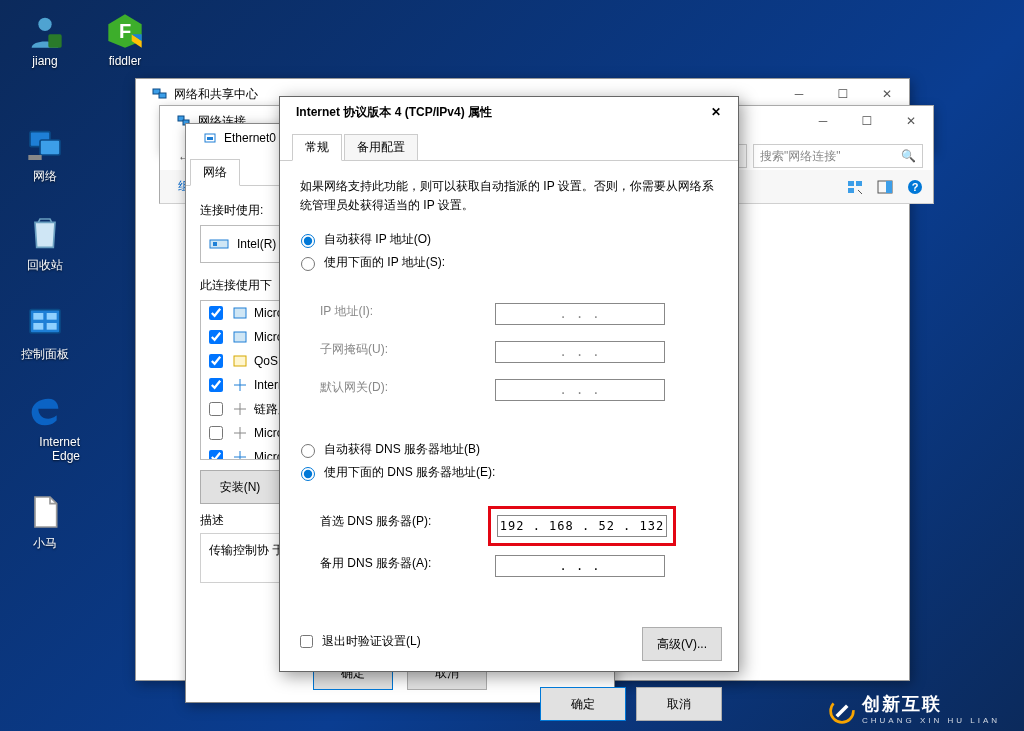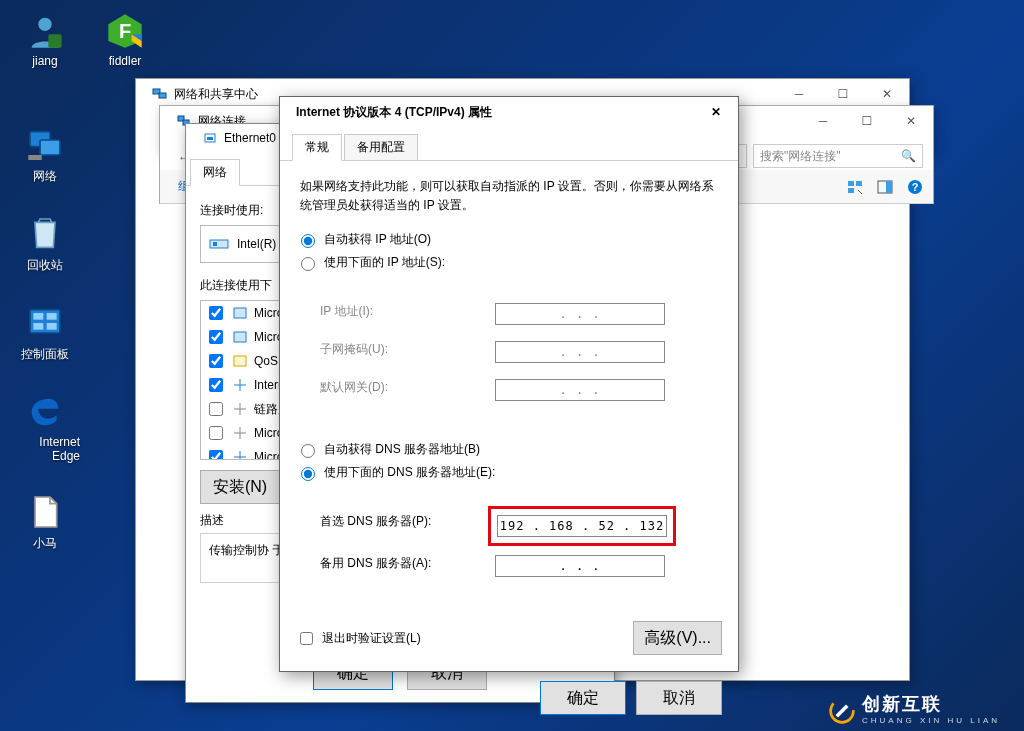--- a/index.html
+++ b/index.html
@@ -46,21 +46,21 @@
 .adapter .aicon { width:24px; height:24px; }
 .itemlist { border:1px solid #bbb; margin-top:6px; height:160px; overflow:hidden; background:#fff; position:relative; }
 .irow { display:flex; align-items:center; gap:6px; padding:2px 4px; font-size:12px; }
 .irow input[type=checkbox] { width:14px; height:14px; }
 .irow .pi { width:16px; height:16px; }
 .scrollb { position:absolute; right:0; top:0; bottom:0; width:16px; background:#f0f0f0; border-left:1px solid #ddd; }
 .sup { position:absolute; left:0; right:0; top:0; height:16px; background:#e3e3e3; display:flex; align-items:center; justify-content:center; font-size:9px; }
 .sdn { position:absolute; left:0; right:0; bottom:0; height:16px; background:#e3e3e3; display:flex; align-items:center; justify-content:center; font-size:9px; }
 .sthumb { position:absolute; left:2px; right:2px; top:18px; height:90px; background:#c9c9c9; }
 .btnrow { display:flex; gap:8px; justify-content:flex-end; margin-top:10px; }
-.btn { min-width:80px; height:24px; border:1px solid #adadad; background:#e1e1e1; display:inline-flex; align-items:center; justify-content:center; padding:16px 10px; font-size:16px; cursor:pointer; }
+.btn { min-width:80px; height:24px; border:1px solid #adadad; background:#e1e1e1; display:inline-flex; align-items:center; justify-content:center; padding:16px 10px; font-size:12px; cursor:pointer; }
 .btn.primary { border-color:#0078d7; }
 .desc { margin-top:8px; }
 .descbox { border:1px solid #d0d0d0; padding:8px; height:50px; background:#fff; margin-top:4px; }
 .dlgbtns { position:absolute; bottom:12px; left:0; right:0; display:flex; justify-content:center; gap:14px; }
 
 
 #w4 { left: 279px; top: 96px; width: 460px; height: 576px; background:#fff; border:1px solid #666; box-shadow:3px 4px 16px rgba(0,0,0,0.4); }
 #w4 .titlebar { height:30px;font-weight:bold; }
 #w4 .tclose { margin-left:auto; width:44px; height:30px; display:flex; align-items:center; justify-content:center; cursor:pointer; }
 #w4 .body { padding: 8px 16px 16px 16px; font-size:12px; }
@@ -69,21 +69,21 @@
 .rline input[type=radio] { width:14px; height:14px; accent-color:#0078d7; }
 .fset { border:1px solid #d0d0d0; padding:10px 12px 14px 12px; margin-bottom:10px; }
 .fset.noborder { border:none; padding-left:24px; }
 .frow { display:flex; margin:16px 0; }
 .frow .flabel { width:175px; color:#000; }
 .frow .flabel.disabled { color:#888; }
 .ipbox { width:170px; height:22px; border:1px solid #888; background:#fff; display:flex; align-items:center; justify-content:center; font-family:Consolas,monospace; letter-spacing:1px; font-size:12px; }
 .ipbox.disabled { background:#fff; color:#888; }
 .highlight { outline: 3px solid #e30613; outline-offset: 4px; padding:2px; }
 .chkrow { display:flex; align-items:center; gap:6px; margin-top:14px; }
-.advbtn { margin-left:auto; }
+.advbtn { margin-left:auto;margin-top:6px; }
 .botbtns { display:flex; justify-content:flex-end; gap:10px; margin-top:26px; }
 
 
 .watermark { position:absolute; right:24px; bottom:6px; display:flex; align-items:flex-end; gap:6px; color:#fff; }
 .watermark .w1 { font-size:18px; font-weight:bold; letter-spacing:2px; }
 .watermark .w2 { font-size:8px; letter-spacing:3px; opacity:0.8; }
 .wmicon { width:28px; height:28px; }
 </style>
 </head>
 <body>

